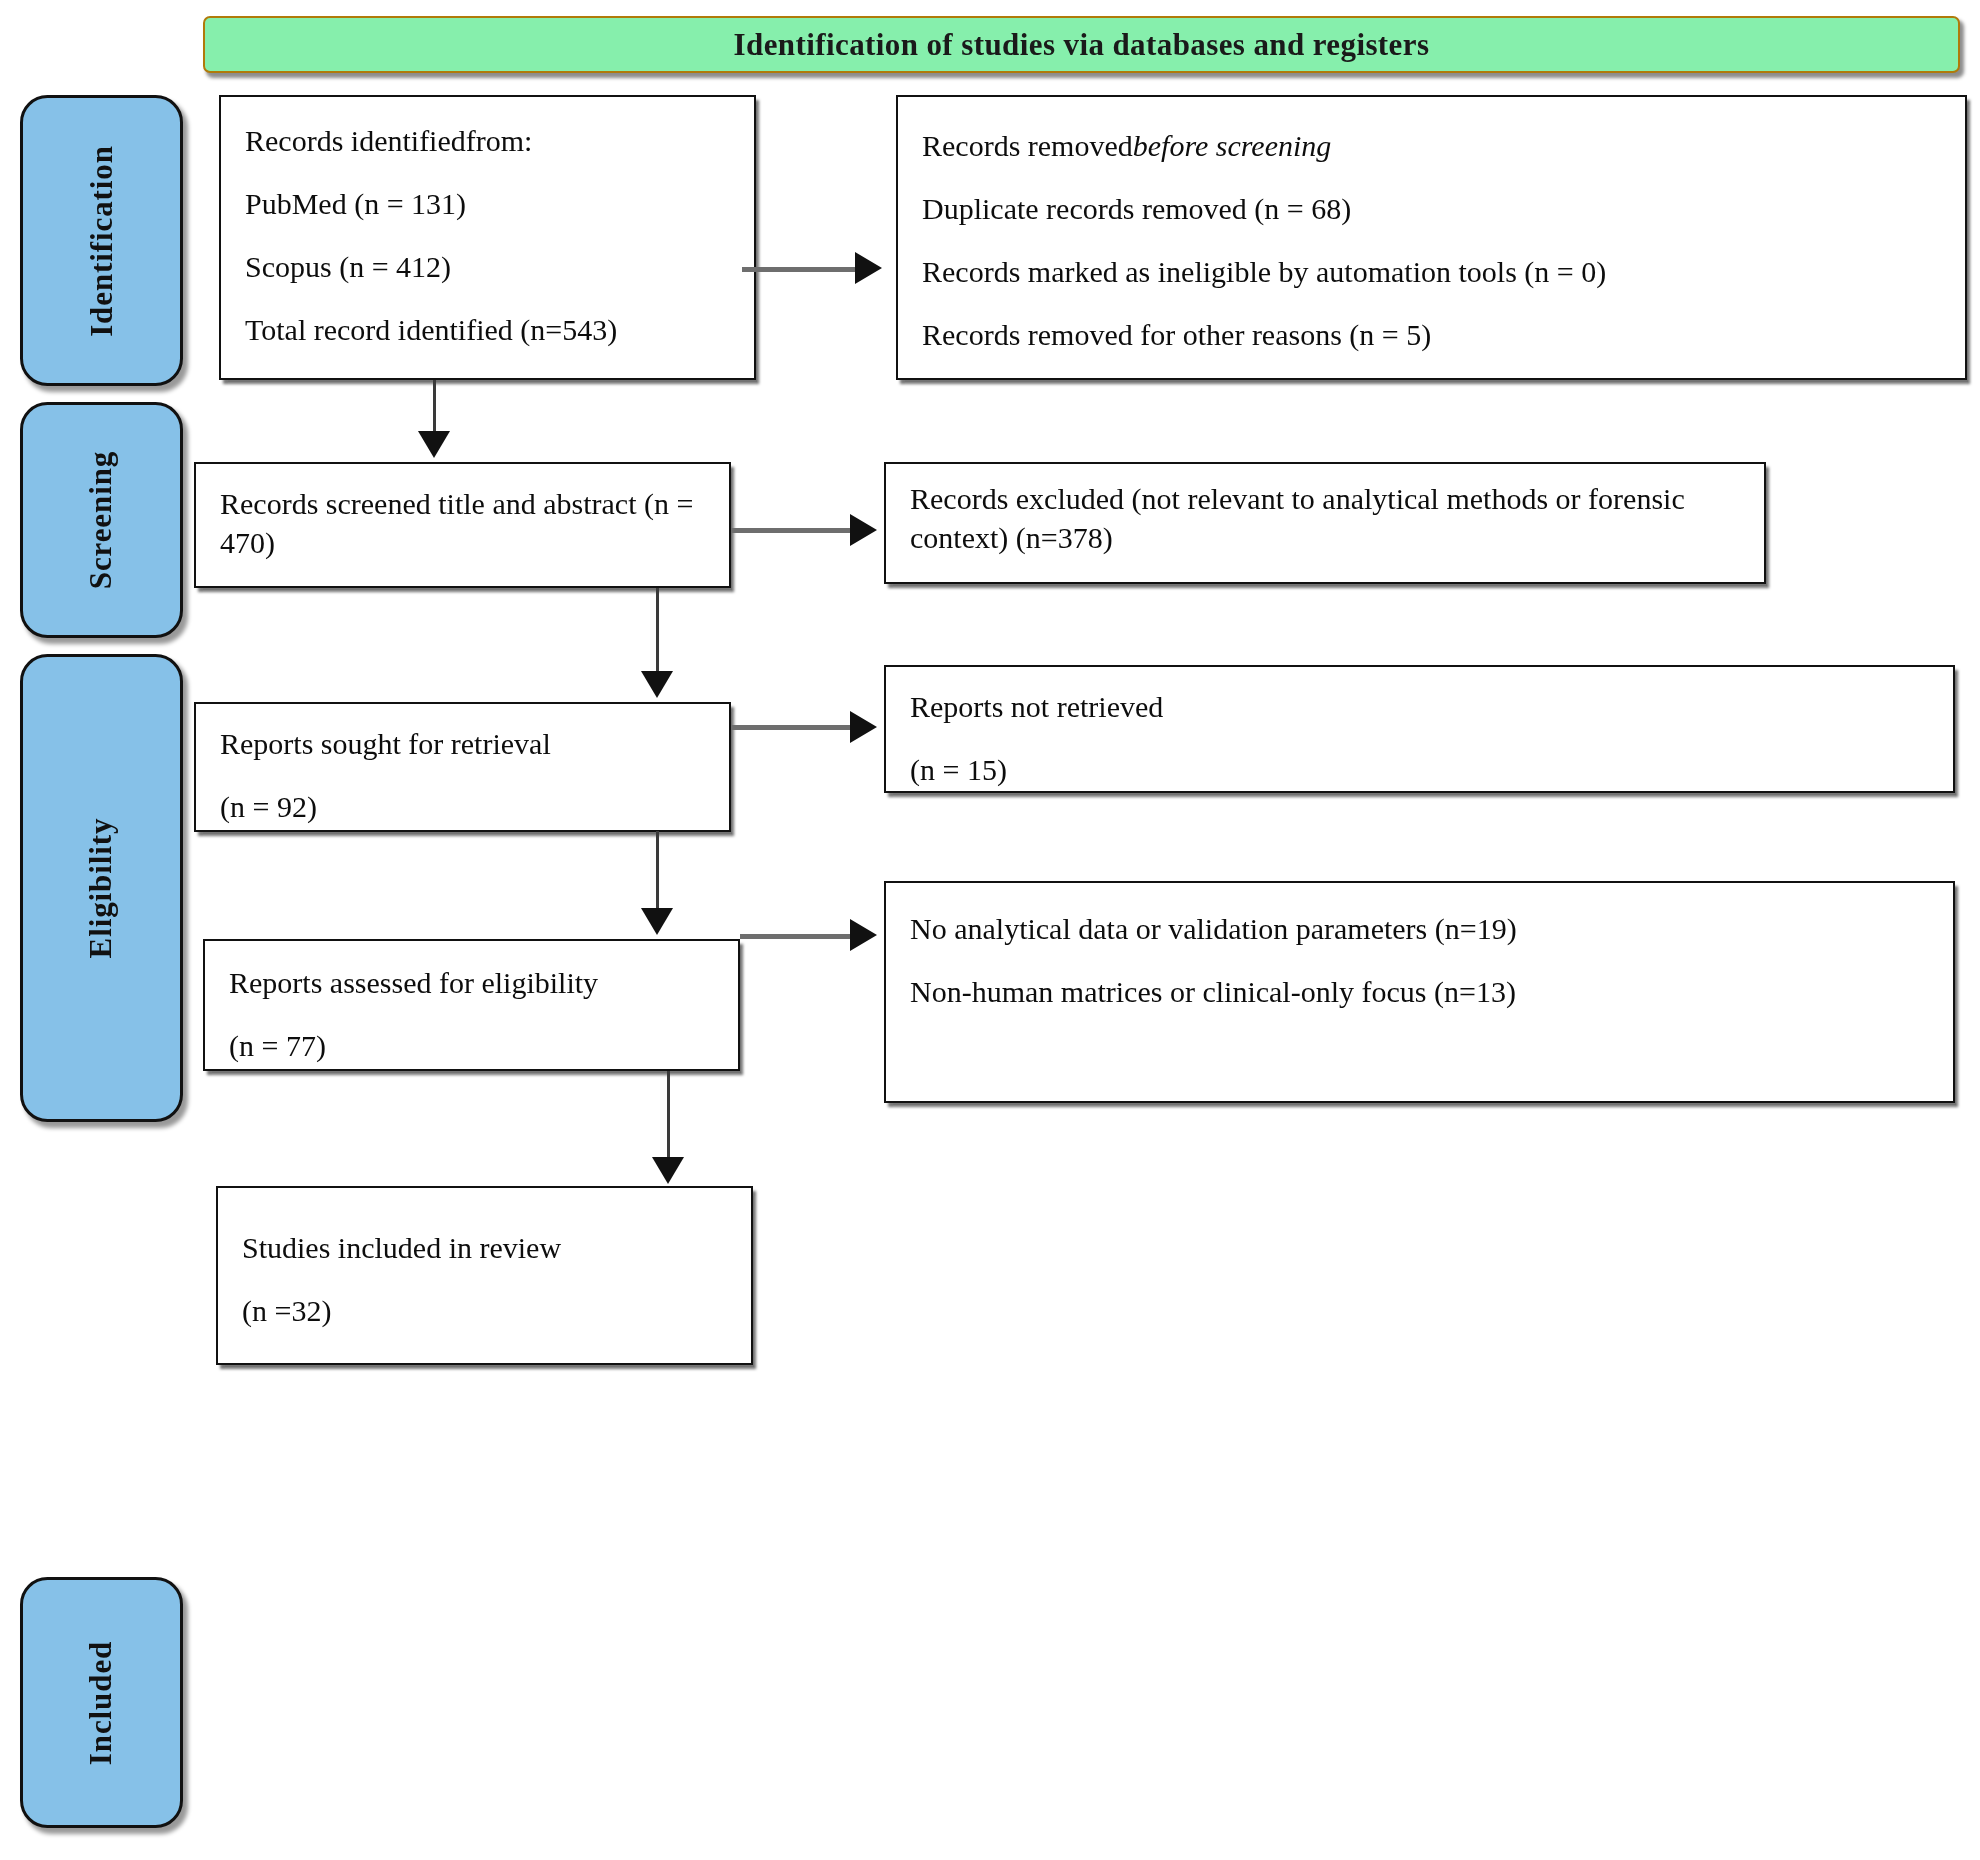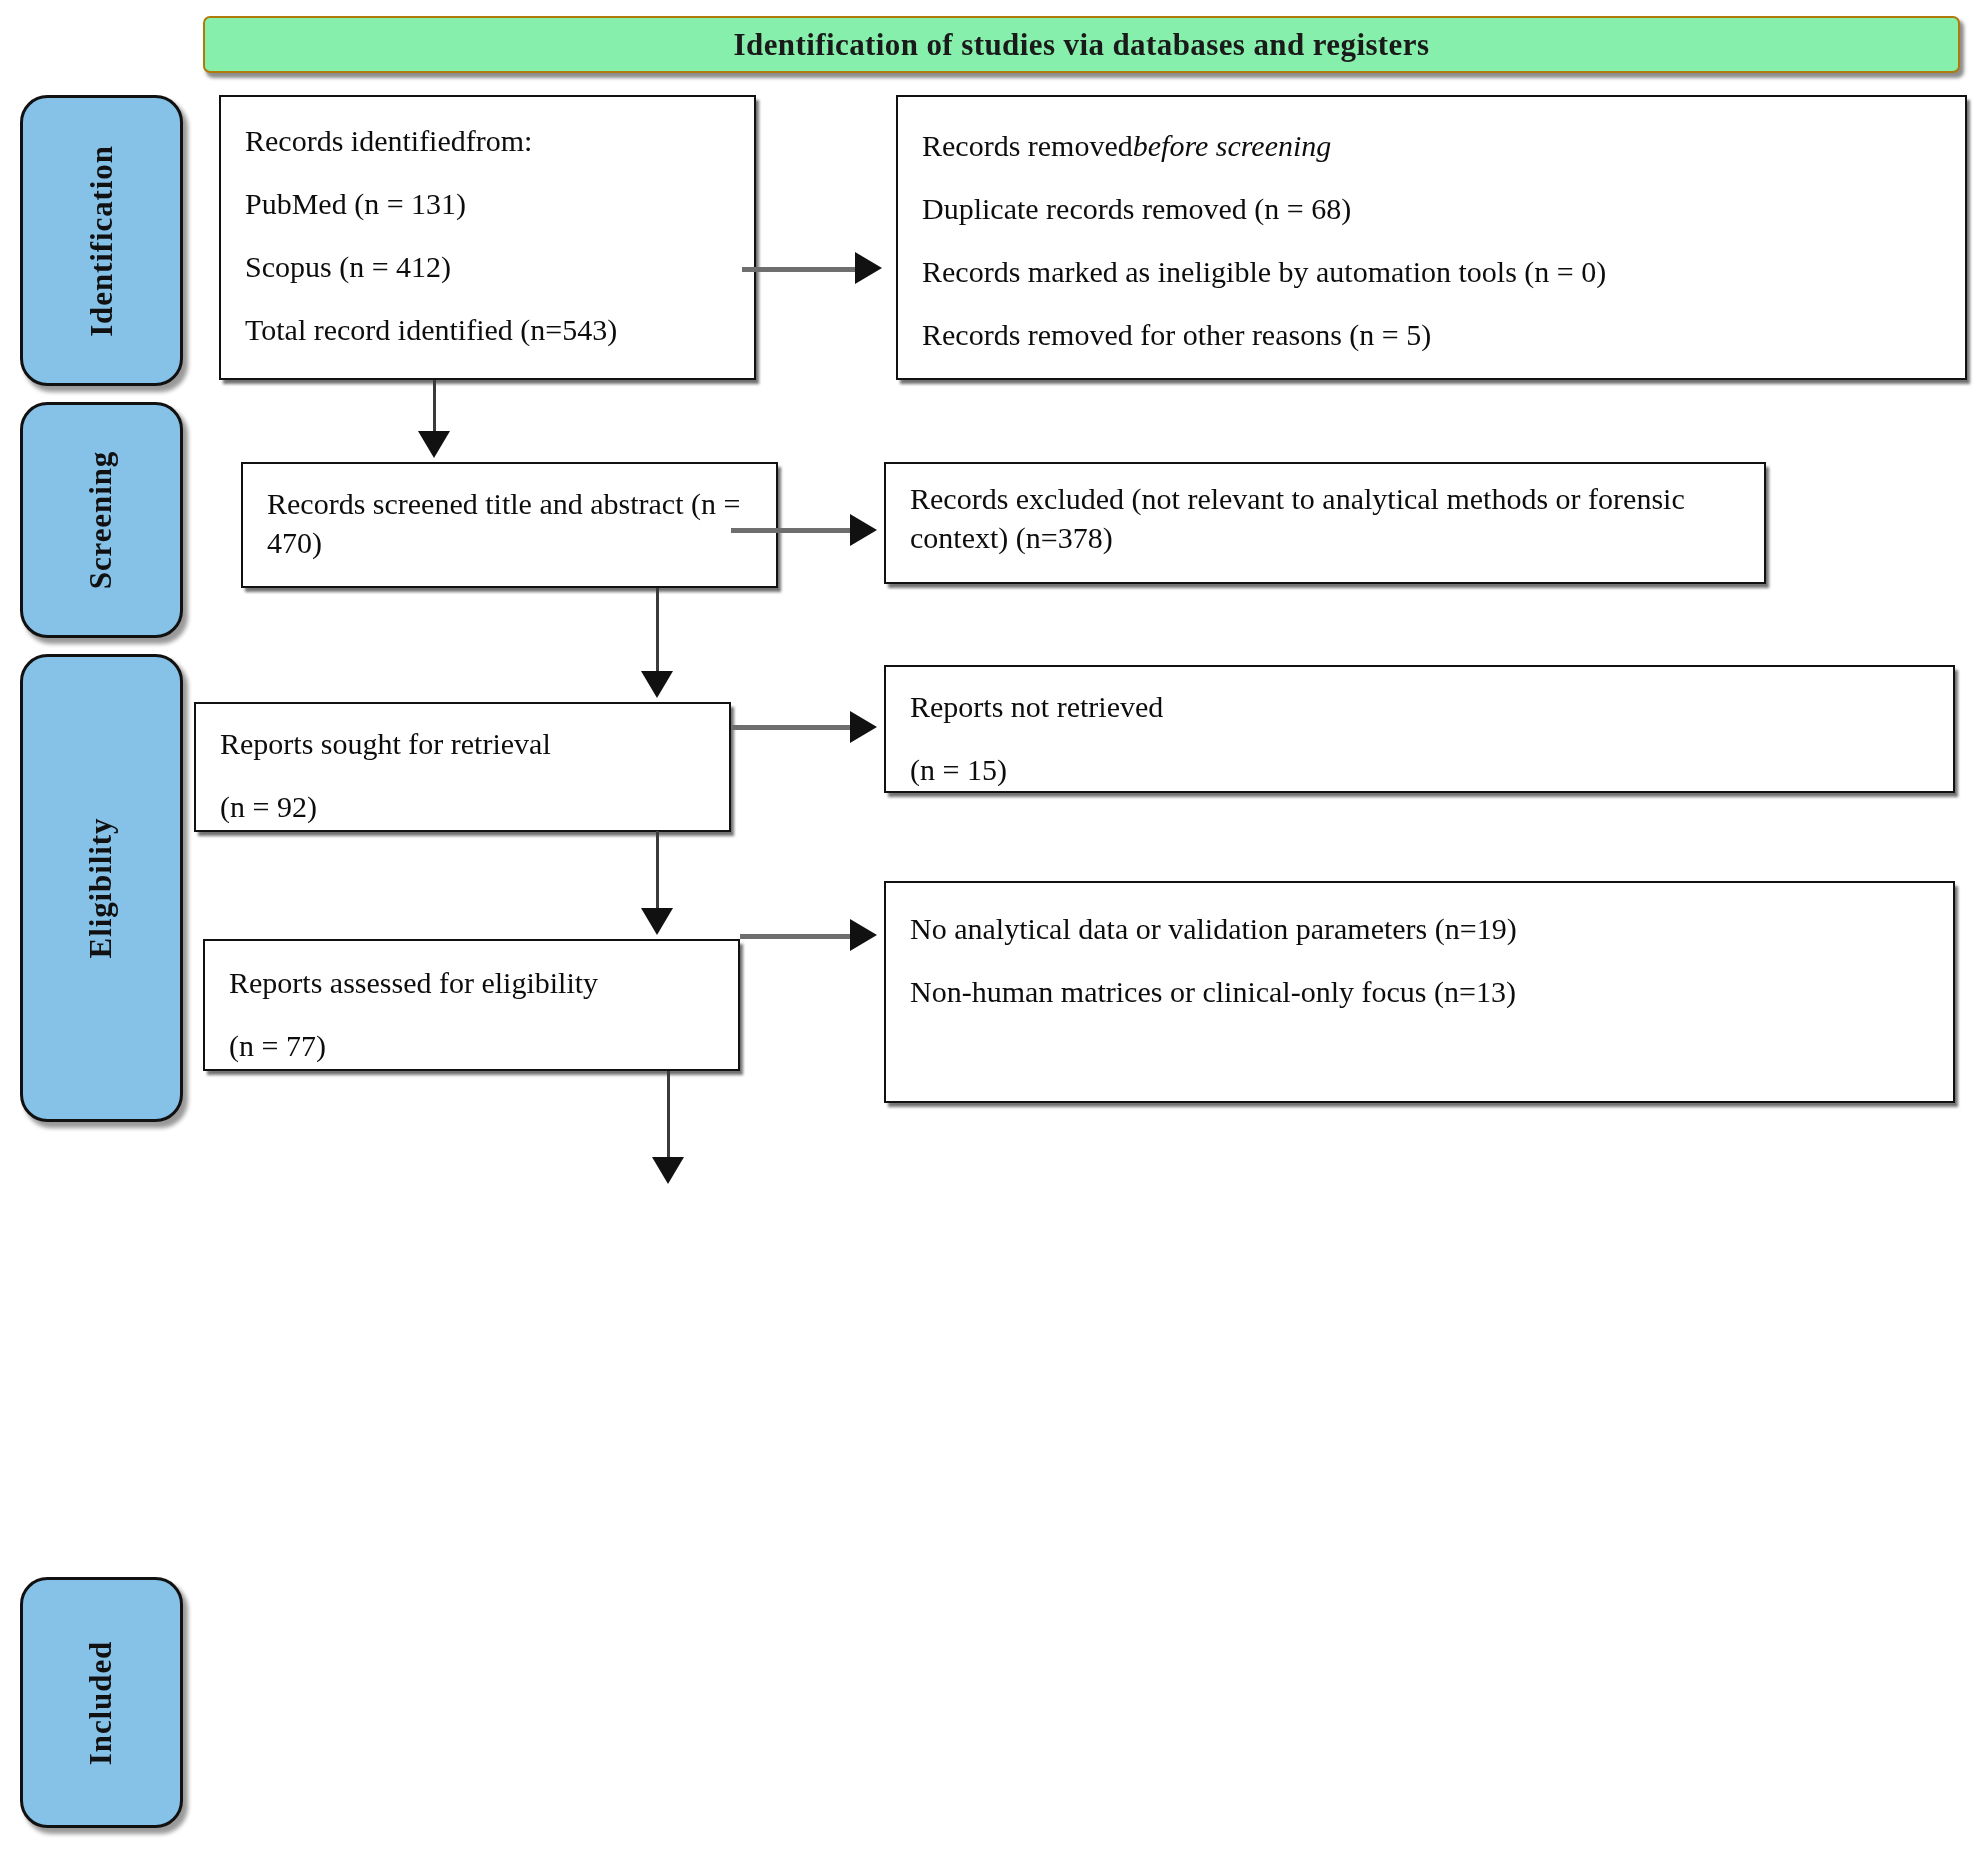--- a/index.html
+++ b/index.html
@@ -154,21 +154,21 @@
       <p>Records removed for other reasons (n = 5)</p>
     </div>
   </div>
 
   <div class="hline" style="left: 742px; top: 267px; width: 119px;"></div>
   <div class="harrow" style="left: 855px; top: 252px;"></div>
 
   <div class="vline" style="left: 433px; top: 380px; height: 55px;"></div>
   <div class="varrow" style="left: 418px; top: 431px;"></div>
 
-  <div class="box" style="left: 194px; top: 462px; width: 537px; height: 126px; display: flex; align-items: center; padding-top: 12.8px; margin-left: 47px;">
+  <div class="box" style="left: 194px; top: 462px; width: 537px; height: 126px; display: flex; align-items: center; padding-top: 12.8px;">
     <div class="box-lines">
       <p>Records screened title and abstract (n = 470)</p>
     </div>
   </div>
 
   <div class="box" style="left: 884px; top: 462px; width: 882px; height: 122px; padding-top: 14.6px;">
     <div class="box-lines">
       <p>Records excluded (not relevant to analytical methods or forensic context) (n=378)</p>
     </div>
   </div>
@@ -212,15 +212,21 @@
       <p>Non-human matrices or clinical-only focus (n=13)</p>
     </div>
   </div>
 
   <div class="hline" style="left: 740px; top: 934px; width: 117px;"></div>
   <div class="harrow" style="left:850px; top:919px;"></div>
 
   <div class="vline" style="left: 667px; top: 1071px; height: 90px;"></div>
   <div class="varrow" style="left: 652px; top: 1157px;"></div>
 
+  <div class="box" style="left: 216px; top: 1186px; width: 537px; height: 179px; padding-top: 40px;">
+    <div class="box-lines">
+      <p>Studies included in review</p>
+      <p>(n =32)</p>
+    </div>
+  </div>
 
 </div>
 
 
 </body></html>

